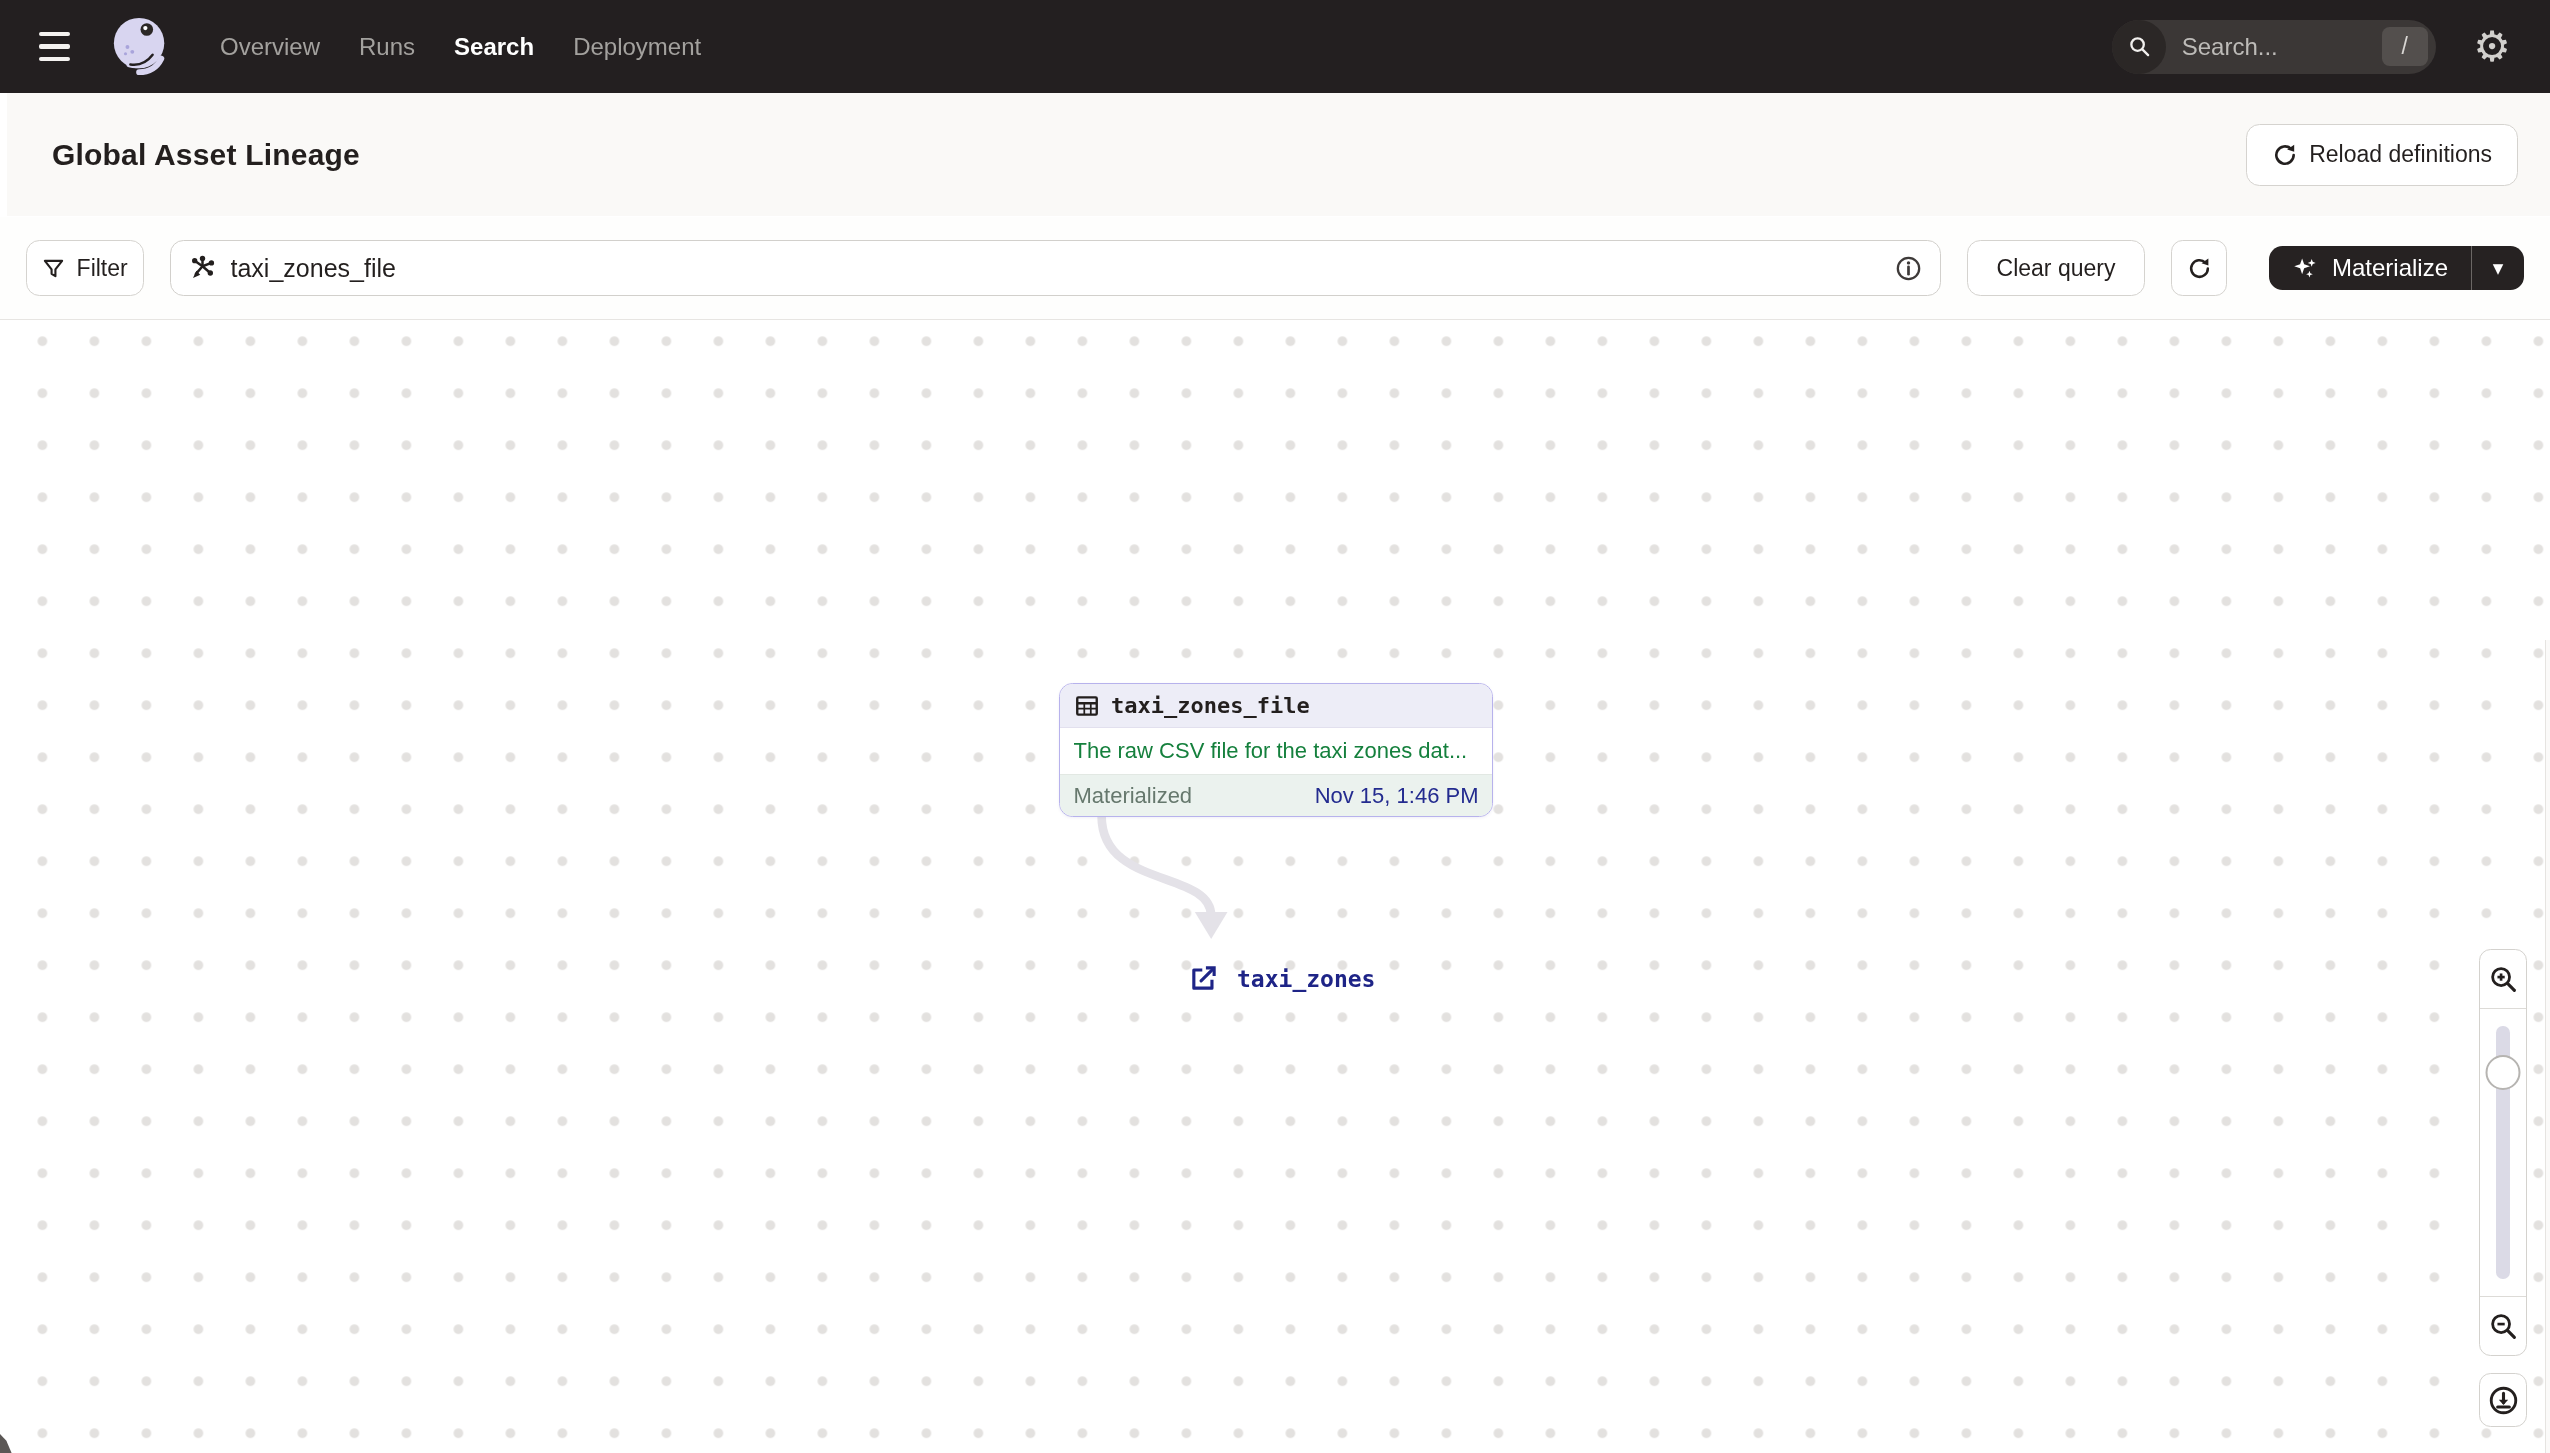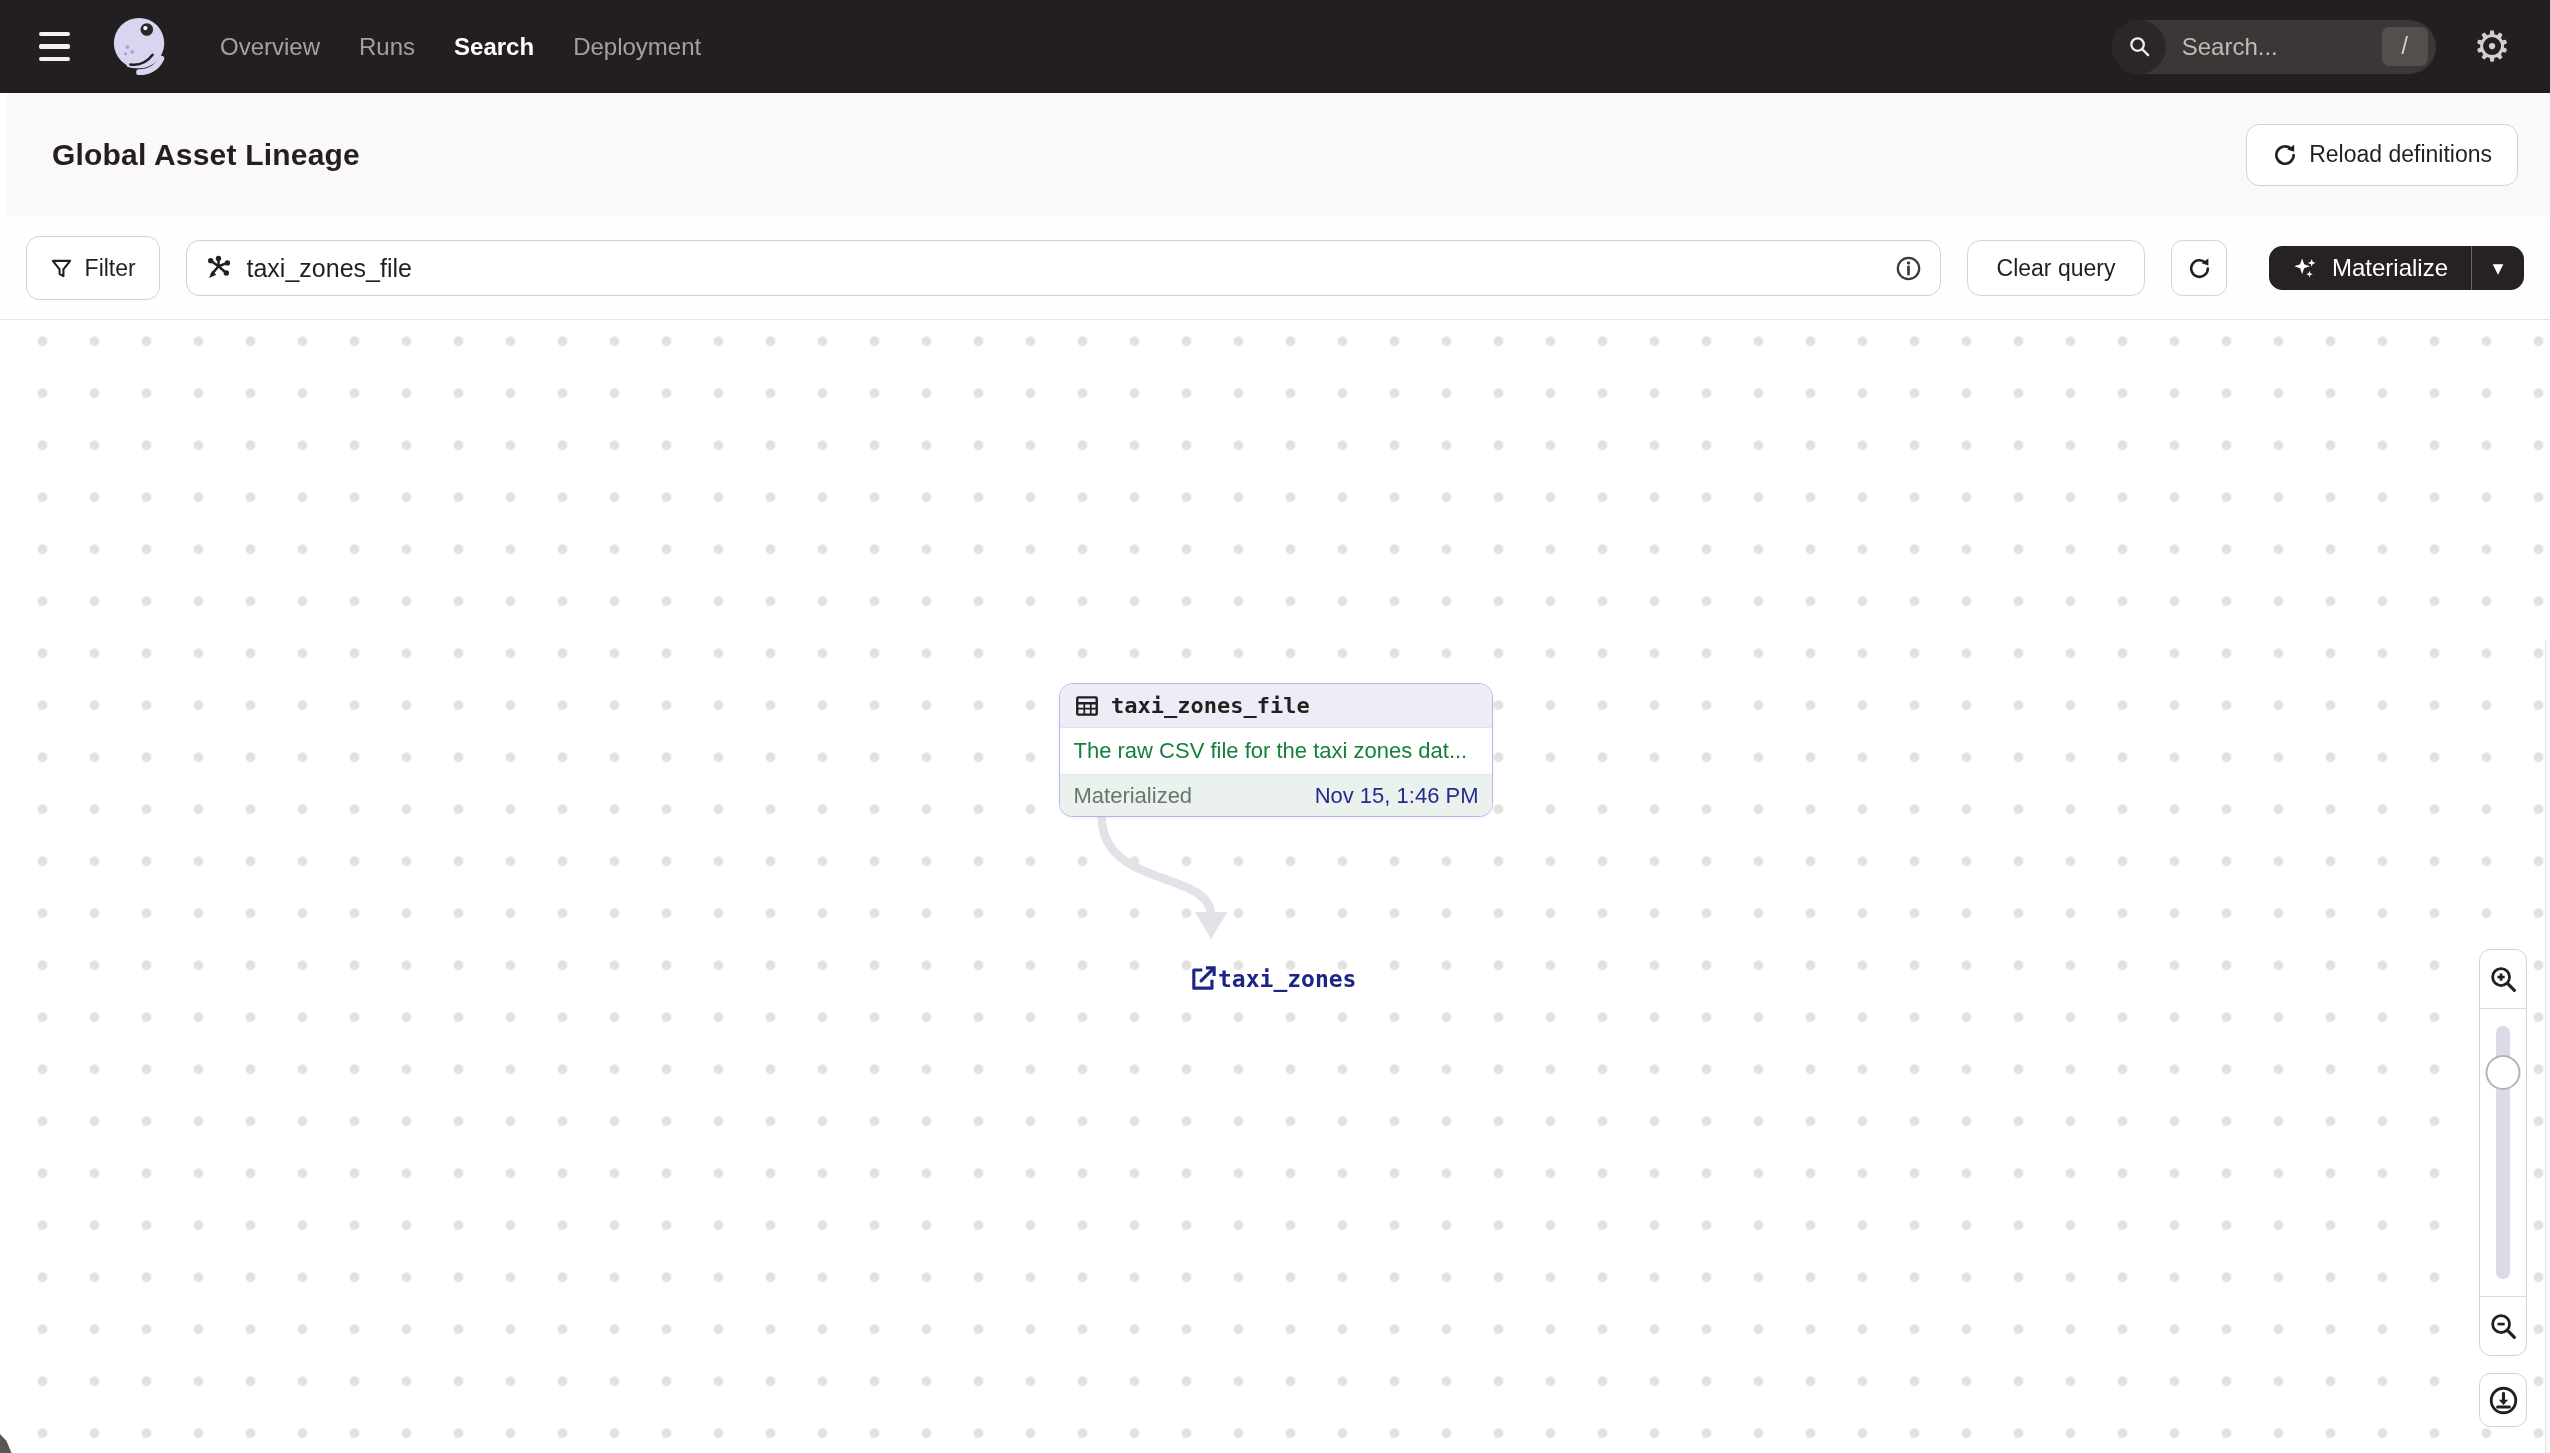--- a/index.html
+++ b/index.html
@@ -30,21 +30,21 @@
   .page-header { position:absolute; top:93px; left:0; width:100%; height:123px; background:#FAF9F7;
                  display:flex; align-items:center; padding:0 39px 0 45px;margin-left:7px; }
   .page-title { font-size:30px; font-weight:700; color:#231F1E; letter-spacing:0.2px; }
   .btn { display:flex; align-items:center; gap:11.6px; background:#FFFFFF; border:1.9px solid #D5D3CF;
          border-radius:13.5px; color:#231F1E; font-size:23px; cursor:pointer; }
   .reload-btn { margin-left:auto; height:62px; padding:0 25px; }
 
   
   .toolbar { position:absolute; top:217px; left:0; width:100%; height:103px; background:#FEFEFD;
              border-bottom:1px solid #E7E5E2; display:flex; align-items:center; padding:0 26px; gap:26px; }
-  .filter-btn { height:64px; padding:0 23px; }
+  .filter-btn { height:56px; padding:0 15px; }
   .query-wrap { flex:1; height:56px; border:1.9px solid #D2D0CC; border-radius:13.5px; background:#fff;
                 display:flex; align-items:center; padding:0 17.3px; gap:13.5px; }
   .query-input { flex:1; border:none; outline:none; font-size:25px; color:#231F1E;
                  font-family:"Liberation Sans", sans-serif; background:transparent; }
   .clear-btn { height:56px; padding:16px 29px; }
   .refresh-btn { height:56px; width:56px; justify-content:center; border-radius:11.6px; }
   .mat-btn { margin-left:16px; height:44px; display:flex; align-items:stretch; background:var(--dark_button_bg);
              border-radius:13.5px; color:#fff; cursor:pointer; overflow:hidden; }
   .mat-main { display:flex; align-items:center; gap:12.5px; padding:0 23px; font-size:24px; }
   .mat-divider { width:1px; background:#6B6765; margin:0; }
@@ -64,21 +64,21 @@
   .an-title { font-family:"DejaVu Sans Mono", monospace; font-size:22px; font-weight:700; color:#231F1E; }
   .an-desc { height:46px; display:flex; align-items:center; padding:0 13.5px;
              font-size:22px; color:#15803d; background:#fff; }
   .an-footer { height:42px; background:var(--status_bg); border-top:1px solid #E2E8E3;
                display:flex; align-items:center; justify-content:space-between; padding:0 13.5px; }
   .an-status { font-size:22px; color:var(--status_text); }
   .an-time { font-size:22px; color:var(--timestamp_text); }
 
   .edge-svg { position:absolute; left:1055px; top:494px; pointer-events:none; }
 
-  .downstream { position:absolute; left:1189px; top:644px; display:flex; align-items:center; gap:0; cursor:pointer; }
+  .downstream { position:absolute; left:1189px; top:644px; display:flex; align-items:center; gap:19px; cursor:pointer; }
   .ds-label { font-family:"DejaVu Sans Mono", monospace; font-size:23px; font-weight:700; color:var(--link_navy); }
 
   
   .zoom-panel { position:absolute; left:2479px; top:629px; width:48px; background:#fff;
                 border:1px solid #D4D2CE; border-radius:11.6px; display:flex; flex-direction:column;
                 align-items:center; }
   .zp-btn { width:100%; height:58px; display:flex; align-items:center; justify-content:center; cursor:pointer; }
   .zp-slider { width:100%; height:289px; border-top:1px solid #DDDBD7; border-bottom:1px solid #DDDBD7;
                position:relative; display:flex; justify-content:center; cursor:pointer; }
   .zp-track { position:absolute; top:17.3px; bottom:17.3px; width:13.5px; background:#DBDAE6; border-radius:6.7px; }

